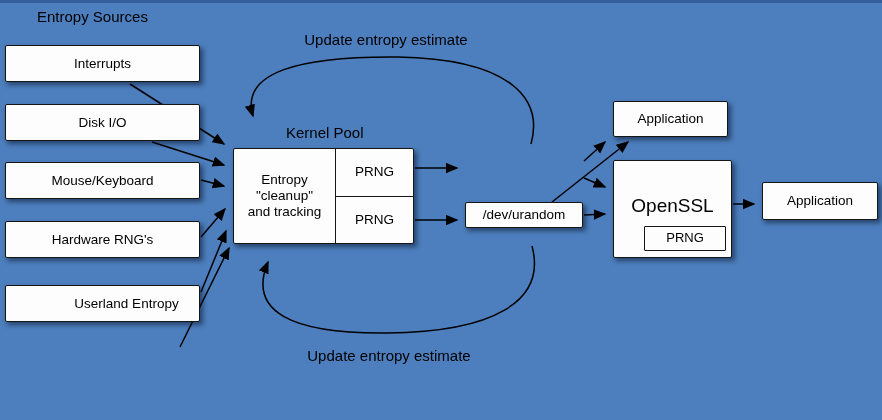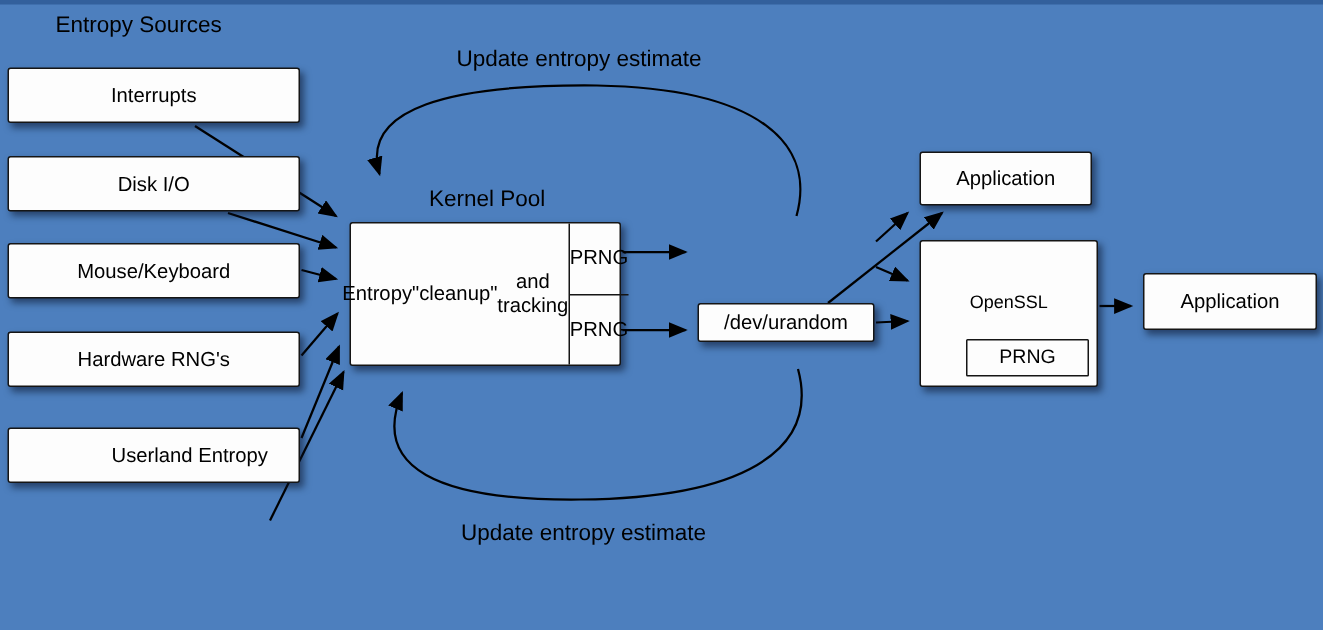--- a/index.html
+++ b/index.html
@@ -27,31 +27,31 @@
     box-sizing:border-box;
   }
   .src{left:5px;width:195px;height:37px;}
   .floating-label{
     position:absolute;font-size:15px;white-space:nowrap;
   }
   
   .pool{left:233px;top:148px;width:181px;height:96px;padding:0;display:flex;align-items:stretch;}
   .pool-left{
     flex:0 0 101px;border-right:1.6px solid #151515;
-    display:flex;align-items:center;justify-content:center;
+    display:flex;flex-direction:column;align-items:center;justify-content:center;
     font-size:13.5px;line-height:1.18;
   }
   .pool-right{flex:1;display:flex;flex-direction:column;}
   .pool-cell{
     flex:1;display:flex;align-items:center;justify-content:center;font-size:13.5px;
   }
   .pool-cell.first{border-bottom:1.6px solid #151515;}
   
   .openssl{left:613px;top:160px;width:119px;height:98px;display:block;}
-  .openssl-title{position:absolute;top:34px;left:0;width:100%;text-align:center;font-size:12px;}
+  .openssl-title{position:absolute;top:34px;left:0;width:100%;text-align:center;font-size:19px;}
   .openssl-prng{
     position:absolute;left:30px;top:65px;width:80px;height:23px;
     border:1.6px solid #151515;background:var(--box-fill,#fdfdfd);
     display:flex;align-items:center;justify-content:center;font-size:13px;
     box-shadow:none;border-radius:1px;
   }
 </style>
 </head>
 <body>
 

